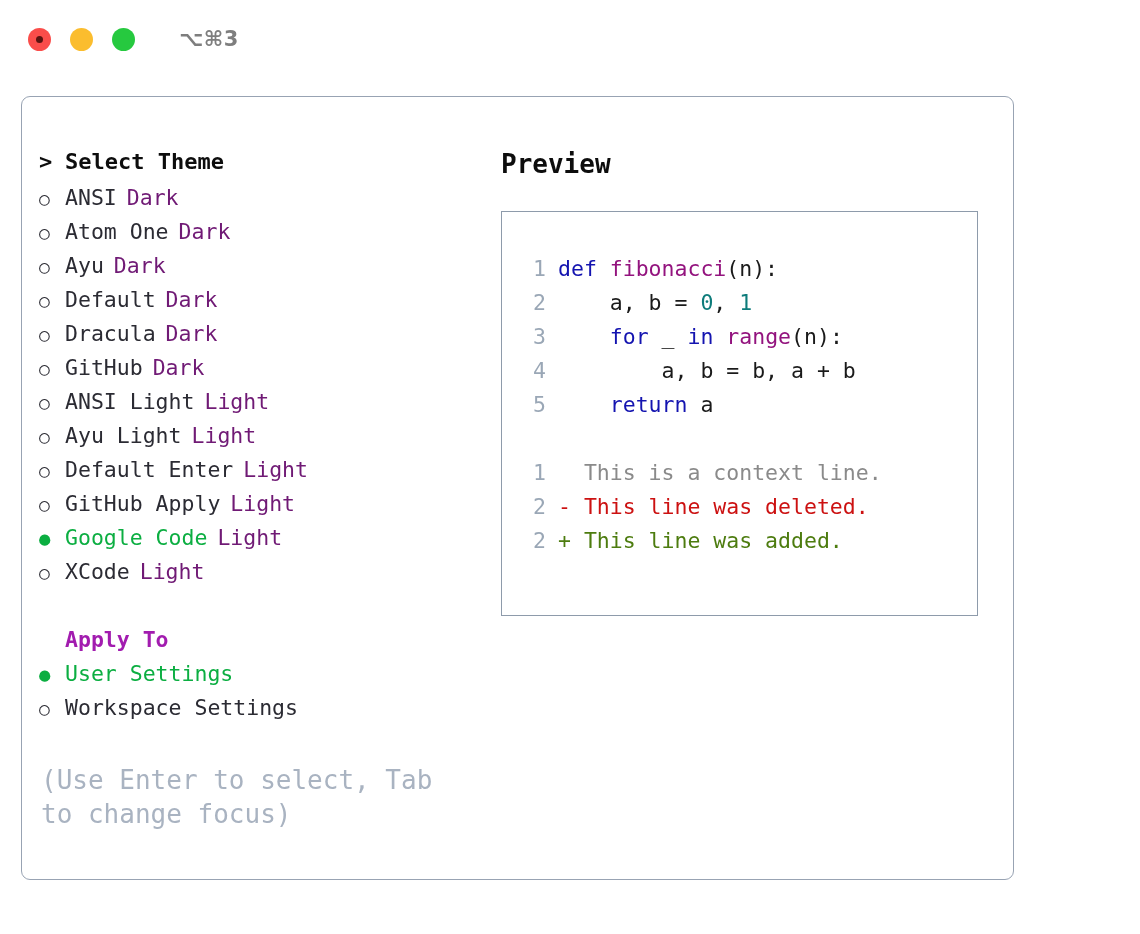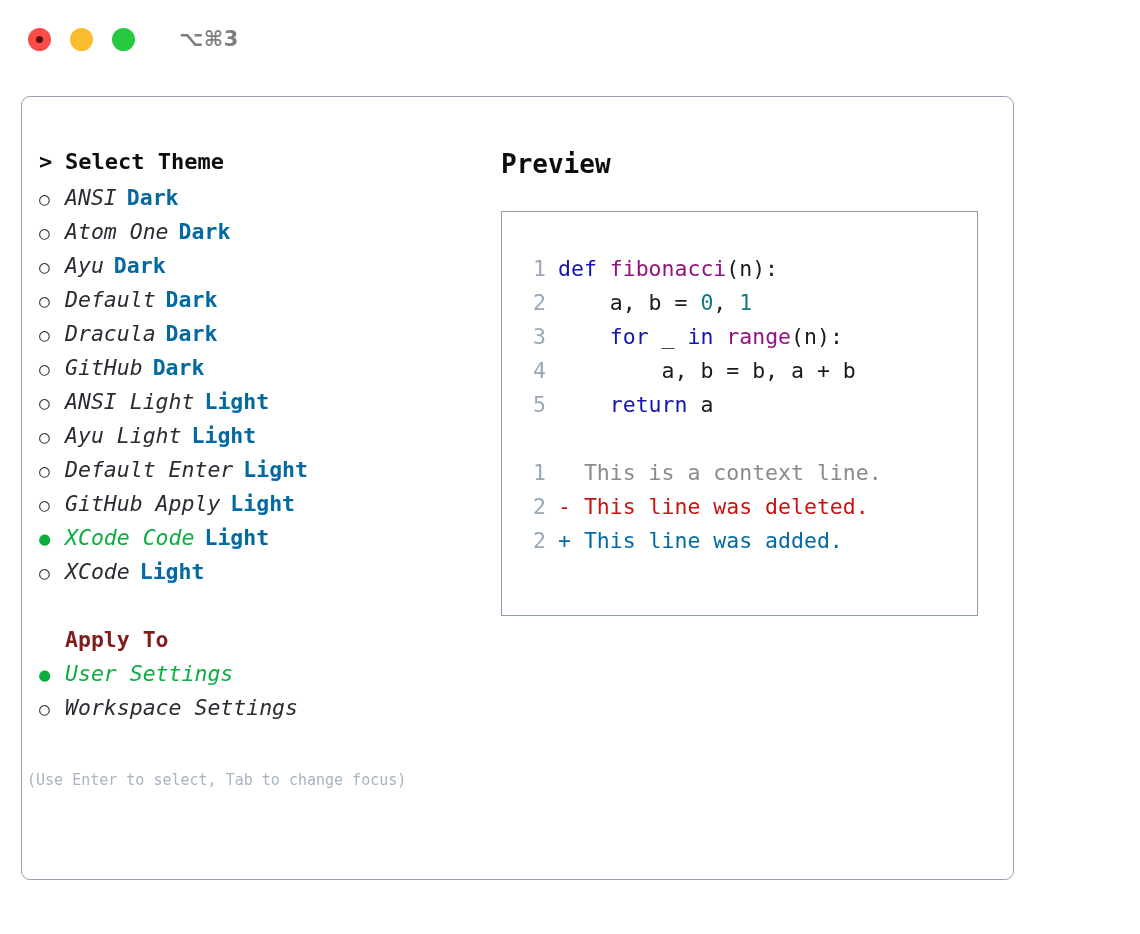--- a/index.html
+++ b/index.html
@@ -104,42 +104,41 @@
     font-weight: bold;
     color: #0d0d0d;
     font-size: 22px;
     height: 36px;
   }
   .header-row .caret {
     width: 26px;
     flex: 0 0 26px;
     display: inline-block;
   }
-  .name { color: #2b2b33; font-style: italic; }
+  .name { color: #2b2b33; }
   .name.selected { color: #0bae41; }
   .tag {
-    color: #0369a1;
+    color: #701a75;
     margin-left: 10px;
-    font-weight: bold;
   }
 
   .section-head {
     font-weight: bold;
-    color: #7f1d1d;
+    color: #a21caf;
     font-size: 21.5px;
   }
   .spacer-row { height: 34px; }
 
   .hint {
     position: absolute;
-    left: 5px;
+    left: 19px;
     top: 666px;
     width: 420px;
     color: #a9b3c1;
-    font-size: 15px;
+    font-size: 26px;
     line-height: 34px;
   }
 
   
   .right-col {
     position: absolute;
     left: 479px;
     top: 52px;
     width: 480px;
   }
@@ -172,21 +171,21 @@
     margin-right: 12px;
   }
   .gap-line { height: 34px; }
 
   .tok-kw   { color: #1414b0; }
   .tok-fn   { color: #93137e; }
   .tok-num  { color: #0e7c7b; }
   .tok-txt  { color: #1a1a1a; }
   .tok-ctx  { color: #8a8a8a; }
   .tok-del  { color: #cc1111; }
-  .tok-add  { color: #0369a1; }
+  .tok-add  { color: #4d7c0f; }
 </style>
 </head>
 <body>
 
 <div class="titlebar">
   <div class="traffic-lights">
     <span class="dot red"></span>
     <span class="dot yellow"></span>
     <span class="dot green"></span>
   </div>
@@ -205,21 +204,21 @@
           <div class="row"><span class="bullet">○</span><span class="name">ANSI</span><span class="tag">Dark</span></div>
           <div class="row"><span class="bullet">○</span><span class="name">Atom One</span><span class="tag">Dark</span></div>
           <div class="row"><span class="bullet">○</span><span class="name">Ayu</span><span class="tag">Dark</span></div>
           <div class="row"><span class="bullet">○</span><span class="name">Default</span><span class="tag">Dark</span></div>
           <div class="row"><span class="bullet">○</span><span class="name">Dracula</span><span class="tag">Dark</span></div>
           <div class="row"><span class="bullet">○</span><span class="name">GitHub</span><span class="tag">Dark</span></div>
           <div class="row"><span class="bullet">○</span><span class="name">ANSI Light</span><span class="tag">Light</span></div>
           <div class="row"><span class="bullet">○</span><span class="name">Ayu Light</span><span class="tag">Light</span></div>
           <div class="row"><span class="bullet">○</span><span class="name">Default Enter</span><span class="tag">Light</span></div>
           <div class="row"><span class="bullet">○</span><span class="name">GitHub Apply</span><span class="tag">Light</span></div>
-          <div class="row"><span class="bullet filled">●</span><span class="name selected">XCode Code</span><span class="tag">Light</span></div>
+          <div class="row"><span class="bullet filled">●</span><span class="name selected">Google Code</span><span class="tag">Light</span></div>
           <div class="row"><span class="bullet">○</span><span class="name">XCode</span><span class="tag">Light</span></div>
         </div>
 
       <div class="row spacer-row"></div>
 
       <div class="row">
         <span class="bullet blank">○</span>
         <span class="section-head">Apply To</span>
       </div>
       <div id="apply-list">

